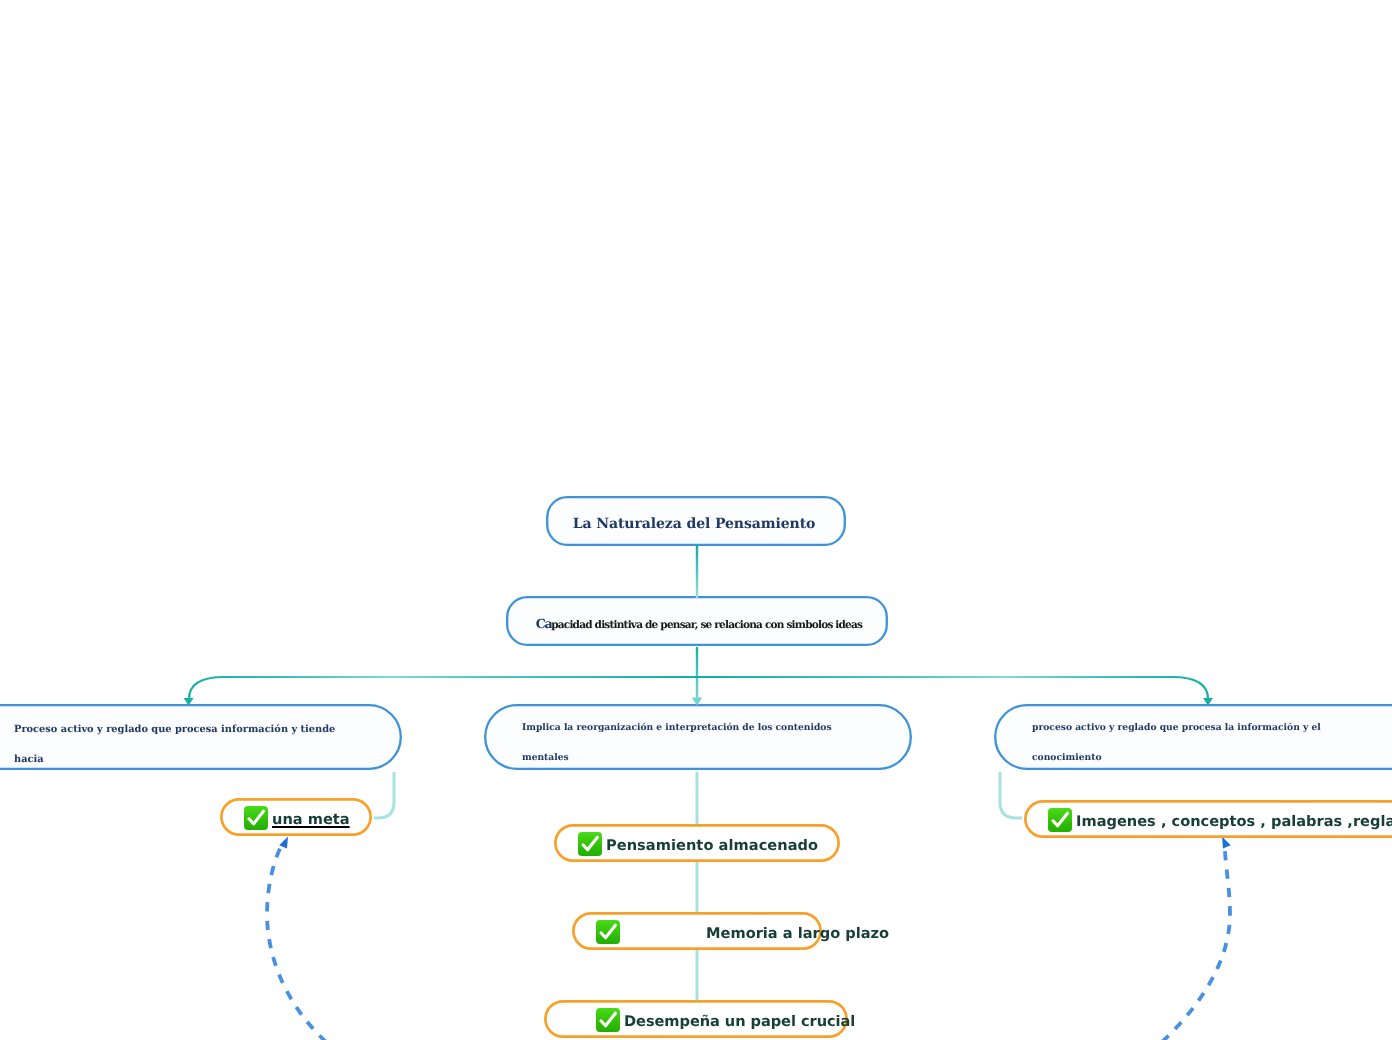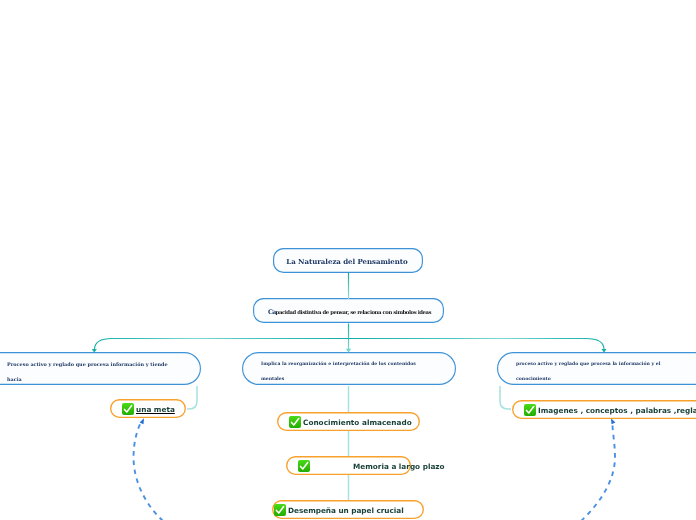--- a/index.html
+++ b/index.html
@@ -31,21 +31,21 @@
         align-items:center;height:19px;}
   .pill .chk{width:12px;height:12px;border-radius:2px;background:linear-gradient(180deg,#4ADB1A 0%,#33C108 55%,#22AD04 100%);
         position:relative;flex:0 0 auto;margin-right:2px;overflow:hidden;}
   .pill .chk svg{position:absolute;left:0;top:0;display:block;}
   .pill .lbl{color:#173F35;font-family:"DejaVu Sans",sans-serif;
         font-weight:bold;font-size:7.3px;white-space:nowrap;position:relative;top:0.5px;}
   #p1{left:110px;top:399px;width:76px;padding-left:12px;text-decoration:underline;}
   #p2{left:277px;top:412px;width:143px;padding-left:12px;}
   #p2 .lbl{letter-spacing:0.02px;}
   #p3{left:286px;top:456px;width:125px;padding-left:12px;gap:41px;}
-  #p4{left:272px;top:500px;width:152px;padding-left:2px;}
+  #p4{left:272px;top:500px;width:152px;padding-left:26px;}
   #p4 .lbl{letter-spacing:-0.03px;}
   #p5{left:512px;top:400px;width:210px;padding-left:12px;}
   #p5 .lbl{letter-spacing:0px;}
 </style>
 </head>
 <body>
 
 <div id="stage">
 
   <svg id="shapes" viewBox="0 0 696 520" width="696" height="520">
@@ -142,21 +142,21 @@
         </svg>
       </span>
     <span class="lbl">una meta</span>
   </div>
   <div class="pill" id="p2">
     <span class="chk">
         <svg viewBox="0 0 12 12" width="12" height="12">
           <path d="M2.5 6.4 L4.8 8.9 L9.7 2.6" stroke="#ffffff" stroke-width="1.55" fill="none" stroke-linecap="round" stroke-linejoin="round"></path>
         </svg>
       </span>
-    <span class="lbl">Conocimiento almacenado</span>
+    <span class="lbl">Pensamiento almacenado</span>
   </div>
   <div class="pill" id="p3">
     <span class="chk">
         <svg viewBox="0 0 12 12" width="12" height="12">
           <path d="M2.5 6.4 L4.8 8.9 L9.7 2.6" stroke="#ffffff" stroke-width="1.55" fill="none" stroke-linecap="round" stroke-linejoin="round"></path>
         </svg>
       </span>
     <span class="lbl">Memoria a largo plazo</span>
   </div>
   <div class="pill" id="p4">

